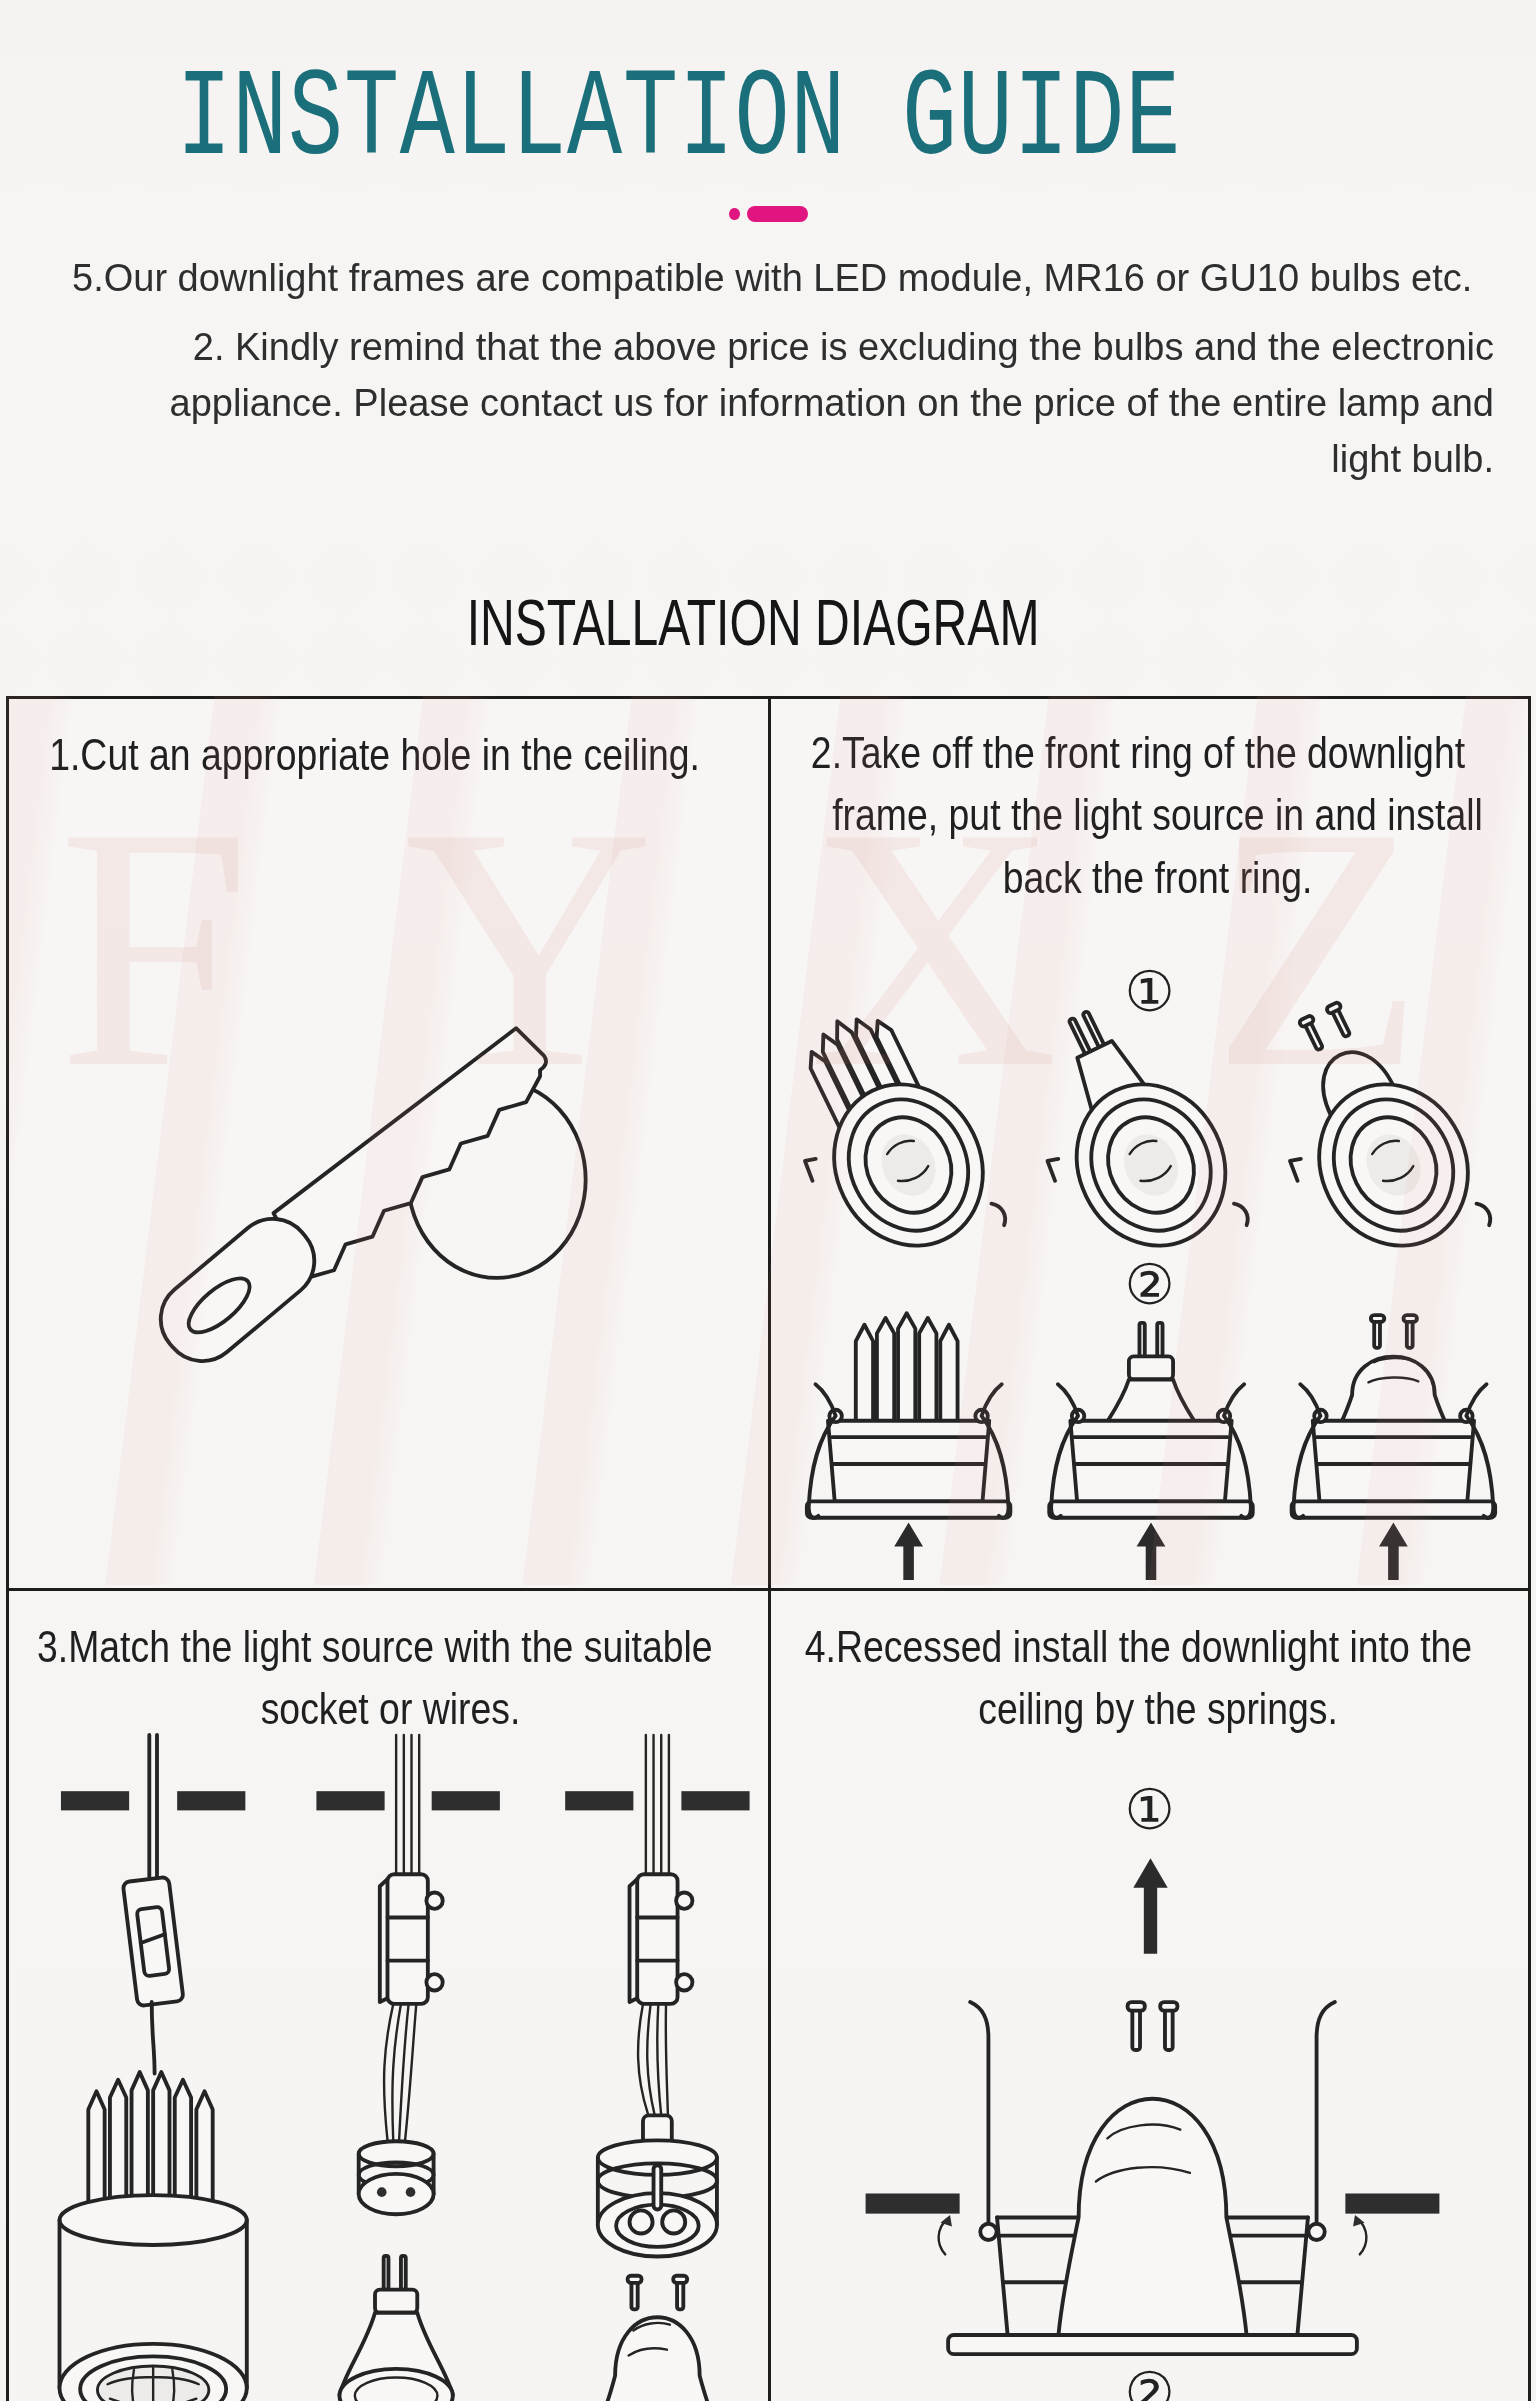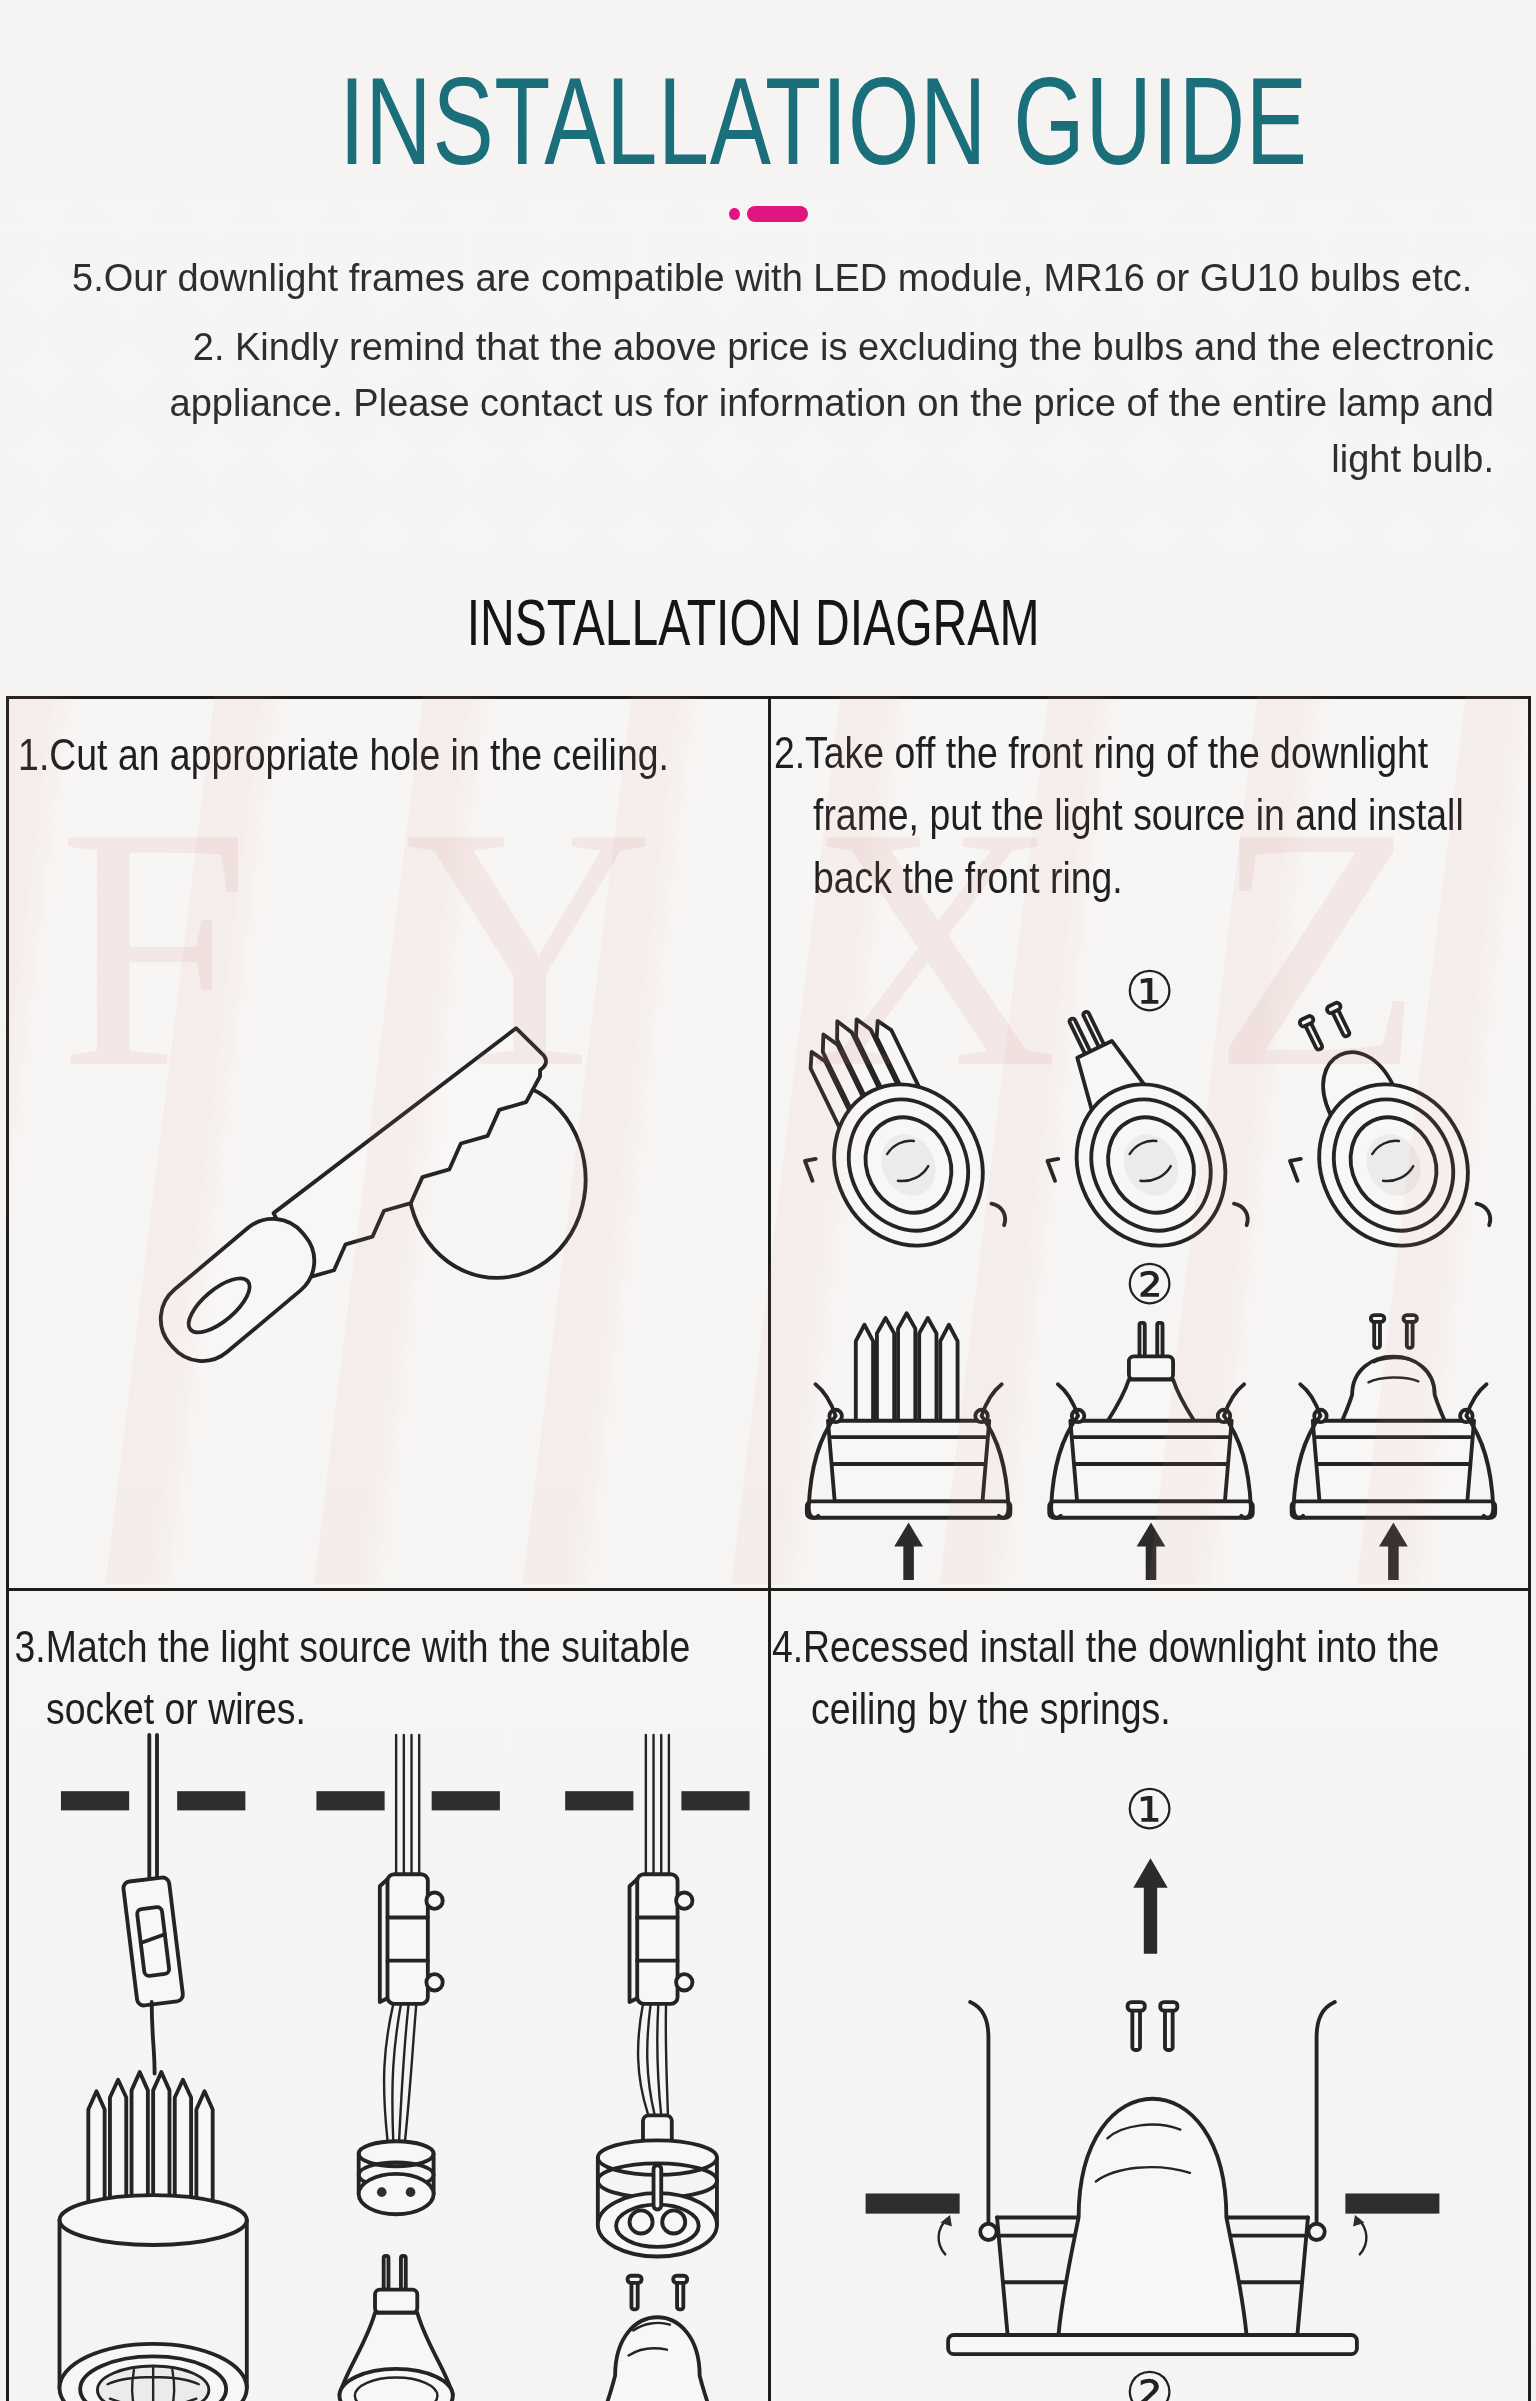--- a/index.html
+++ b/index.html
@@ -5,42 +5,42 @@
   html,body{margin:0;padding:0;}
   body{
     width:1537px;height:2799px;position:relative;overflow:hidden;
     background:linear-gradient(180deg,#f4f3f2 0%,#f6f5f3 8%,#f5f3f1 100%);
     font-family:"Liberation Sans", sans-serif;color:#2b2b2b;
   }
   .abs{position:absolute;}
   .condense{display:inline-block;transform:scaleX(0.74);transform-origin:center;white-space:nowrap;}
   .condense-l{display:inline-block;transform:scaleX(0.85);transform-origin:left top;}
   
-  .title-row{left:0;top:50px;width:1478px;text-align:right;
-    font-size:124px;font-weight:400;letter-spacing:1px;color:#1b6f7b;}
+  .title-row{left:0;top:50px;width:1478px;text-align:left;
+    font-size:124px;font-weight:400;letter-spacing:1px;color:#1b6f7b;font-family:Liberation Mono, monospace;}
   .divider{left:0;top:201px;width:1537px;height:29px;}
   .divider .dot{position:absolute;left:729px;top:6.7px;width:10.6px;height:12.5px;border-radius:50%;}
   .divider .bar{position:absolute;left:747px;top:4.8px;width:61px;height:16.3px;border-radius:8.2px;}
   
   .notes{left:72px;top:250px;width:1422px;font-size:38px;line-height:1.48;color:#2e2e2e;}
   .note{margin-bottom:12.5px;}
   .note.n1{padding-left:31px;text-indent:-31px;}
   .note.n2{padding-left:44px;text-indent:-44px;text-align:right;}
   
   .section-title{left:0;top:585px;width:1506px;text-align:center;
     font-size:65px;font-weight:500;color:#151515;}
   
   .grid{left:5.8px;top:696px;width:1525px;height:2052px;border:3.8px solid #1d1d1b;
     box-sizing:border-box;display:grid;grid-template-columns:1fr 1fr;grid-template-rows:889px auto;
     background:linear-gradient(180deg,#f8f6f5,#f6f4f2);}
   .panel{position:relative;box-sizing:border-box;overflow:hidden;}
   .panel.p2{border-left:3.8px solid #1d1d1b;}
   .panel.p3{border-top:3.8px solid #1d1d1b;}
   .panel.p4{border-top:3.8px solid #1d1d1b;border-left:3.8px solid #1d1d1b;}
-  .ph{position:absolute;font-size:44px;line-height:1.42;color:#1f1f1f;font-weight:400;}
+  .ph{position:absolute;font-size:44px;line-height:1.42;color:#1f1f1f;font-weight:400;text-align:center;}
   .ph .condense-l{width:118%;}
   .p1 .ph{left:38px;top:25px;width:682px;padding-left:34px;text-indent:-34px;}
   .p2 .ph{left:42px;top:23px;width:687px;padding-left:46px;text-indent:-46px;}
   .p3 .ph{left:37px;top:25px;width:687px;padding-left:37px;text-indent:-37px;}
   .p4 .ph{left:40px;top:25px;width:692px;padding-left:46px;text-indent:-46px;}
   .cnum{position:absolute;width:100%;text-align:center;font-family:"DejaVu Sans",sans-serif;
     font-size:56px;color:#222;line-height:1;}
   
   svg{position:absolute;overflow:visible;}
   .ln{stroke:#242424;stroke-width:8;fill:none;stroke-linecap:round;stroke-linejoin:round;}

